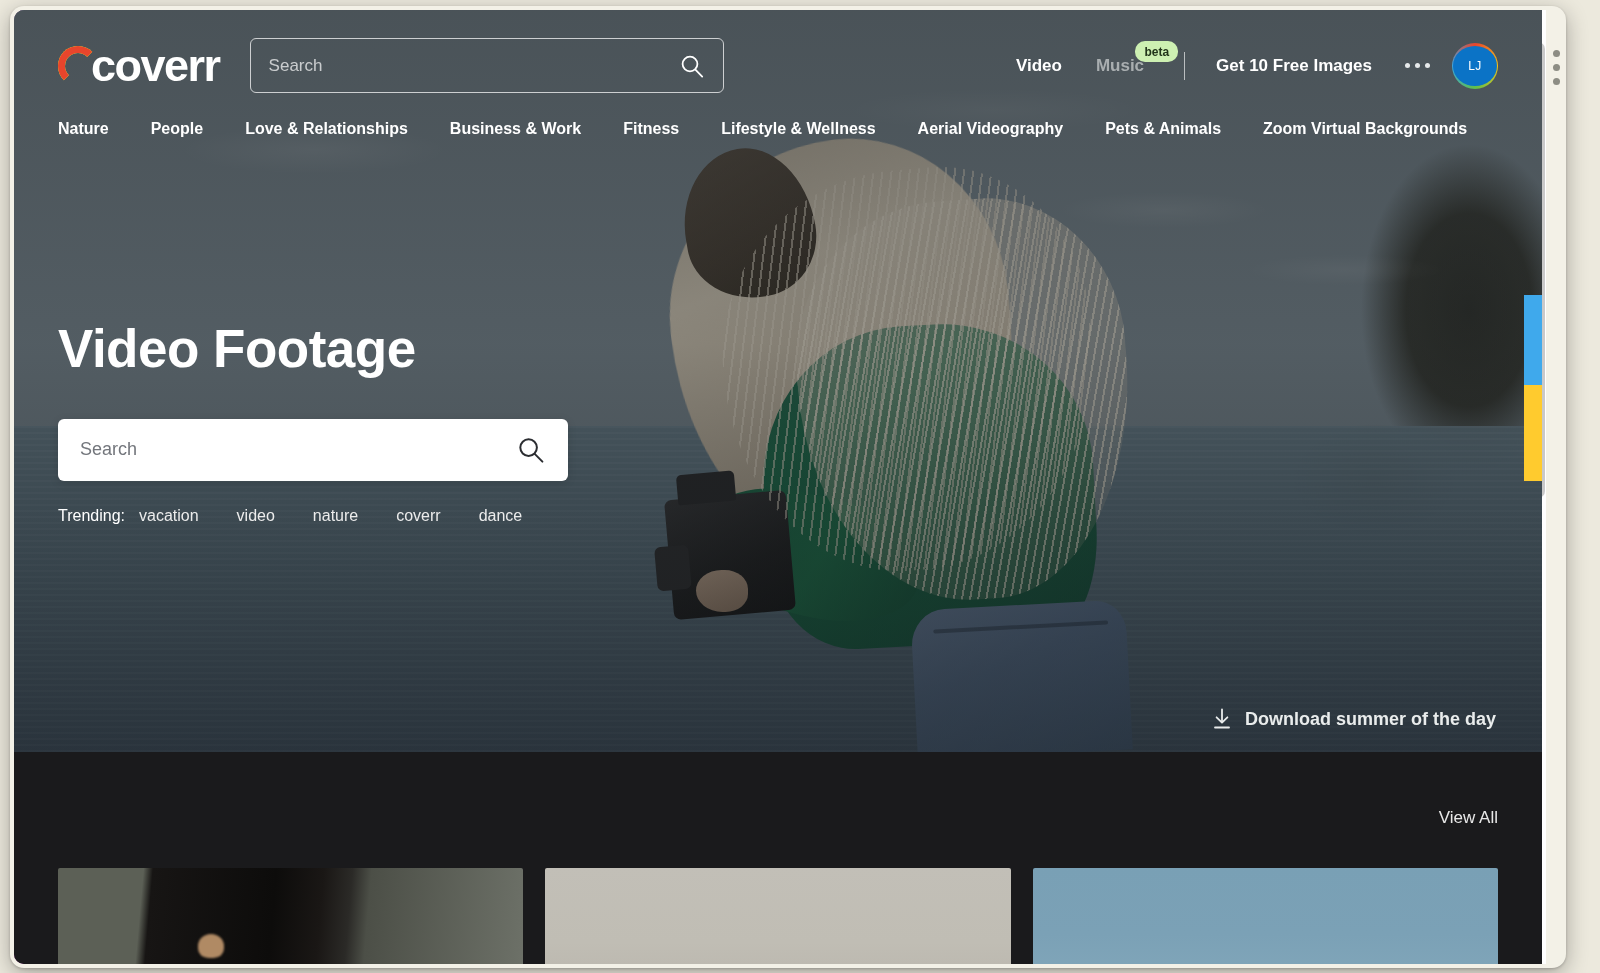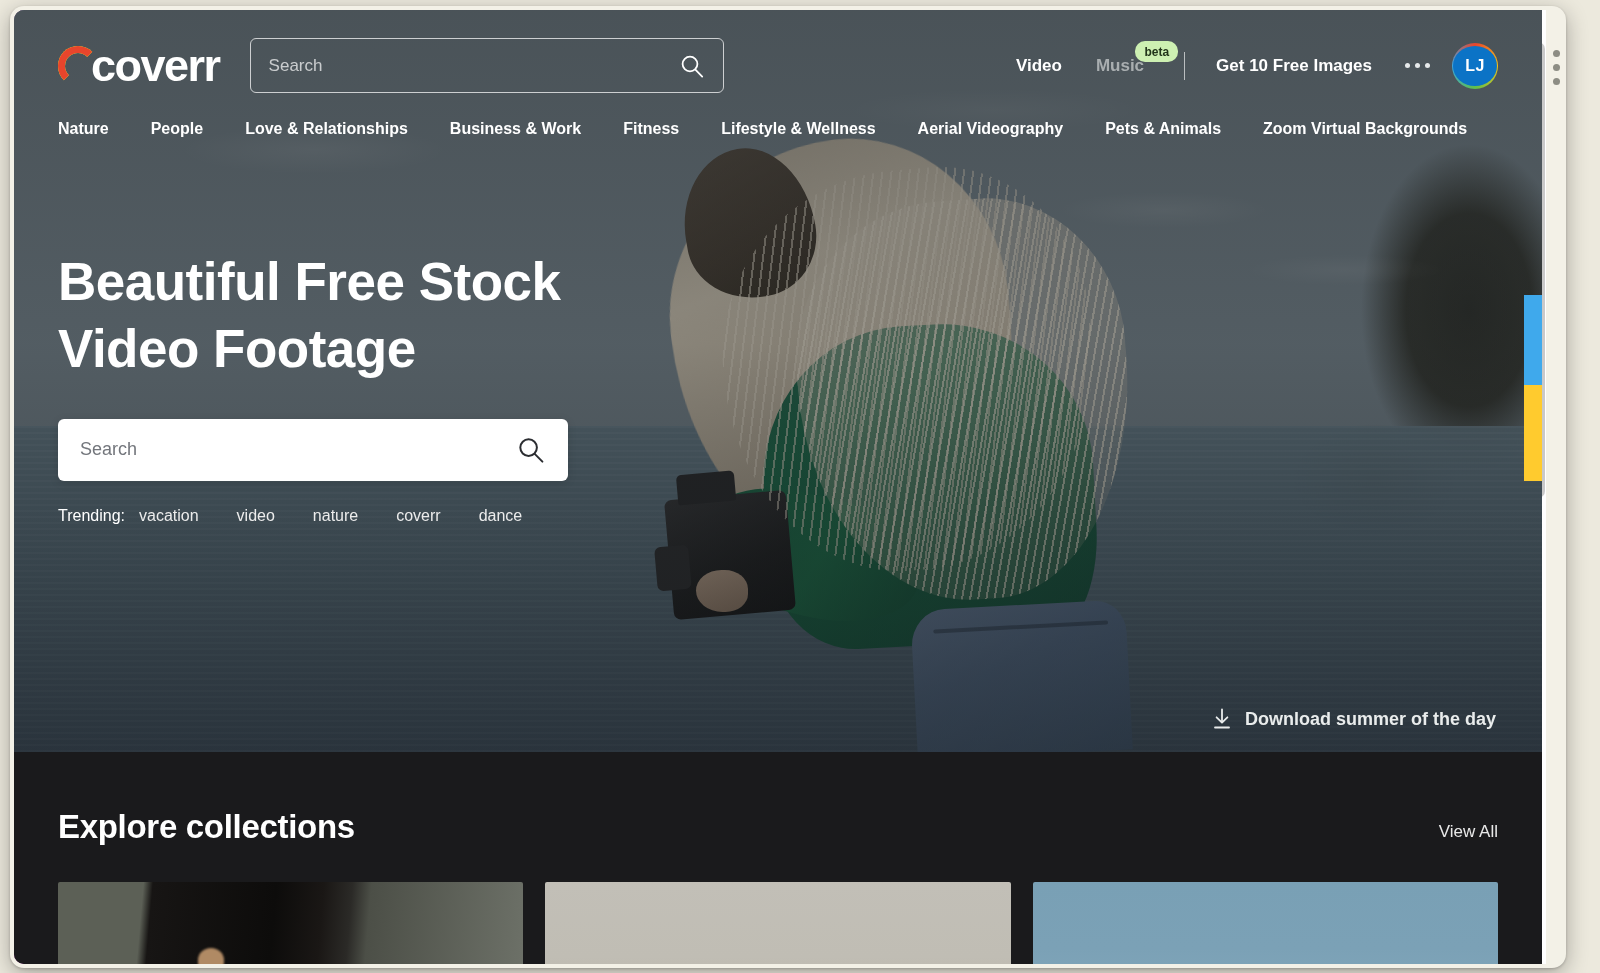--- a/index.html
+++ b/index.html
@@ -267,21 +267,21 @@
   .avatar {
     position: relative; width: 46px; height: 46px; border-radius: 50%;
     background: conic-gradient(#e8452c 0deg, #f5c518 90deg, #5fbf4b 180deg, #3da5e0 270deg, #e8452c 360deg);
     display: flex; align-items: center; justify-content: center; cursor: pointer;
     margin-left: 6px;
   }
   .avatar-inner {
     width: 44px; height: 40px; border-radius: 50%;
     background: #0b73c6; color: #fff;
     display: flex; align-items: center; justify-content: center;
-    font-size: 16px; font-weight: 700; letter-spacing: 0.5px;
+    font-size: 12px; font-weight: 400; letter-spacing: 0.5px;
   }
 
   
   .catnav {
     position: absolute; left: 0; right: 0; top: 106px;
     padding: 0 44px;
     display: flex; align-items: center;
     z-index: 5;
   }
   .cat-item {
@@ -449,21 +449,21 @@
           <a class="cat-item">Lifestyle &amp; Wellness</a>
           <a class="cat-item">Aerial Videography</a>
           <a class="cat-item">Pets &amp; Animals</a>
           <a class="cat-item">Zoom Virtual Backgrounds</a>
           <span class="cat-sep"></span>
 
         </nav>
 
         <div class="hero-content">
           <h1 class="hero-title">
-            <span>Beautiful Free Stock</span><br>
+            <br>
             <span>Video Footage</span>
           </h1>
 
           <div class="hero-search">
             <input type="text" placeholder="Search" style="">
             <span class="icon-magnifier-dark">
               <svg viewBox="0 0 30 30" width="30" height="30" fill="none" stroke="#2b2d31" stroke-width="2">
                 <circle cx="12.6" cy="12.6" r="8.3"></circle>
                 <line x1="18.7" y1="18.9" x2="26.4" y2="26.6" stroke-linecap="round"></line>
               </svg>
@@ -492,21 +492,20 @@
         </a>
 
         <div class="side-tabs">
           <div class="side-tab-blue"></div>
           <div class="side-tab-yellow"></div>
         </div>
       </section>
 
       <section class="collections">
         <div class="coll-head">
-          <h2 class="coll-title">Explore collections</h2>
           <a class="coll-viewall">View All</a>
         </div>
         <div class="coll-grid">
           <div class="coll-card coll-card-1"></div>
           <div class="coll-card coll-card-2"></div>
           <div class="coll-card coll-card-3"></div>
         </div>
       </section>
 
     </div>

